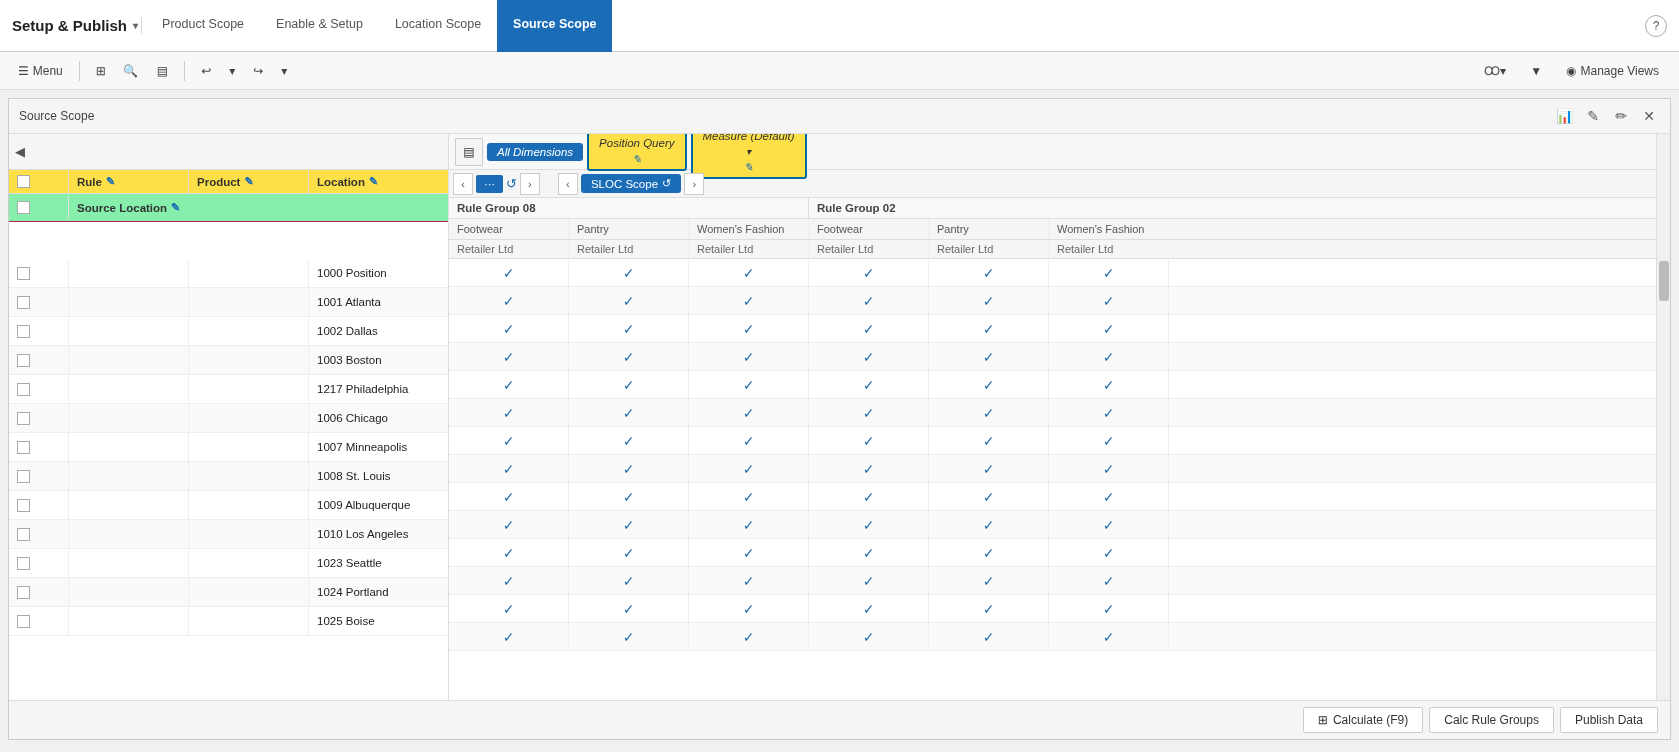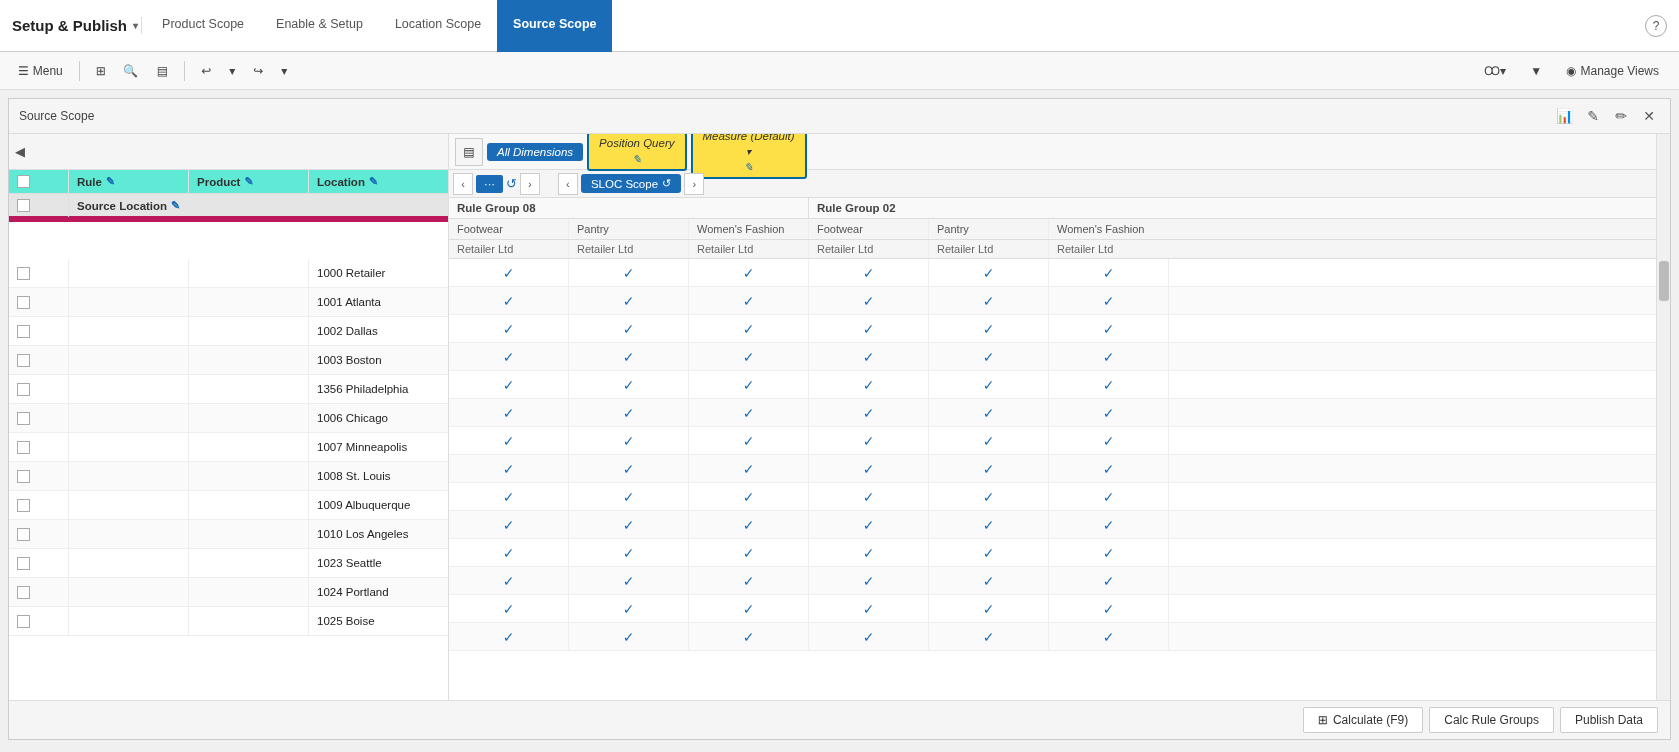--- a/index.html
+++ b/index.html
@@ -211,39 +211,39 @@
 
     <div style="display:flex; flex-shrink:0;">
 
       <div style="width:440px; flex-shrink:0; border-right:1px solid #ddd;">
 
         <div style="height:36px; background:#f5f5f5; border-bottom:1px solid #ddd; display:flex; align-items:center; padding:0 6px; gap:4px;">
           <span class="collapse-arrow">◀</span>
 
         </div>
 
-        <div style="display:grid; grid-template-columns:60px 120px 120px 140px; border-bottom:1px solid #ddd; background:#5eead4;">
+        <div style="display:grid; grid-template-columns:60px 120px 120px 140px; border-bottom:1px solid #ddd; background:#fde047;">
           <div class="left-hdr-cell">
             <span class="chk"></span>
           </div>
           <div class="left-hdr-cell">
             <span>Rule</span>
             <span class="edit-icon">✎</span>
           </div>
           <div class="left-hdr-cell">
             <span>Product</span>
             <span class="edit-icon">✎</span>
           </div>
           <div class="left-hdr-cell">
             <span>Location</span>
             <span class="edit-icon">✎</span>
           </div>
         </div>
 
-        <div style="display:grid; grid-template-columns:60px 380px; border-bottom:6px solid #be185d; background:#e5e5e5; height:28px; align-items:center;text-align:right;">
+        <div style="display:grid; grid-template-columns:60px 380px; border-bottom:1px solid #be185d; background:#86efac; height:28px; align-items:center;text-align:right;">
           <div class="left-hdr-cell">
             <span class="chk"></span>
           </div>
           <div class="left-hdr-cell">
             <span>Source Location</span>
             <span class="edit-icon">✎</span>
           </div>
         </div>
       </div>
 
@@ -313,21 +313,21 @@
 
     <div style="display:flex; flex:1; overflow:hidden;">
 
       <div style="width:440px; flex-shrink:0; border-right:1px solid #ddd; overflow-y:auto; overflow-x:hidden;" id="left-data">
       <div class="data-row">
       <div class="data-cell">
               <span class="chk"></span>
             </div>
       <div class="data-cell"></div>
       <div class="data-cell"></div>
-      <div class="data-cell location-name">1000 Retailer</div>
+      <div class="data-cell location-name">1000 Position</div>
     </div>
           <div class="data-row">
       <div class="data-cell">
               <span class="chk"></span>
             </div>
       <div class="data-cell"></div>
       <div class="data-cell"></div>
       <div class="data-cell location-name">1001 Atlanta</div>
     </div>
           <div class="data-row">
@@ -345,21 +345,21 @@
       <div class="data-cell"></div>
       <div class="data-cell"></div>
       <div class="data-cell location-name">1003 Boston</div>
     </div>
           <div class="data-row">
       <div class="data-cell">
               <span class="chk"></span>
             </div>
       <div class="data-cell"></div>
       <div class="data-cell"></div>
-      <div class="data-cell location-name">1356 Philadelphia</div>
+      <div class="data-cell location-name">1217 Philadelphia</div>
     </div>
           <div class="data-row">
       <div class="data-cell">
               <span class="chk"></span>
             </div>
       <div class="data-cell"></div>
       <div class="data-cell"></div>
       <div class="data-cell location-name">1006 Chicago</div>
     </div>
           <div class="data-row">

